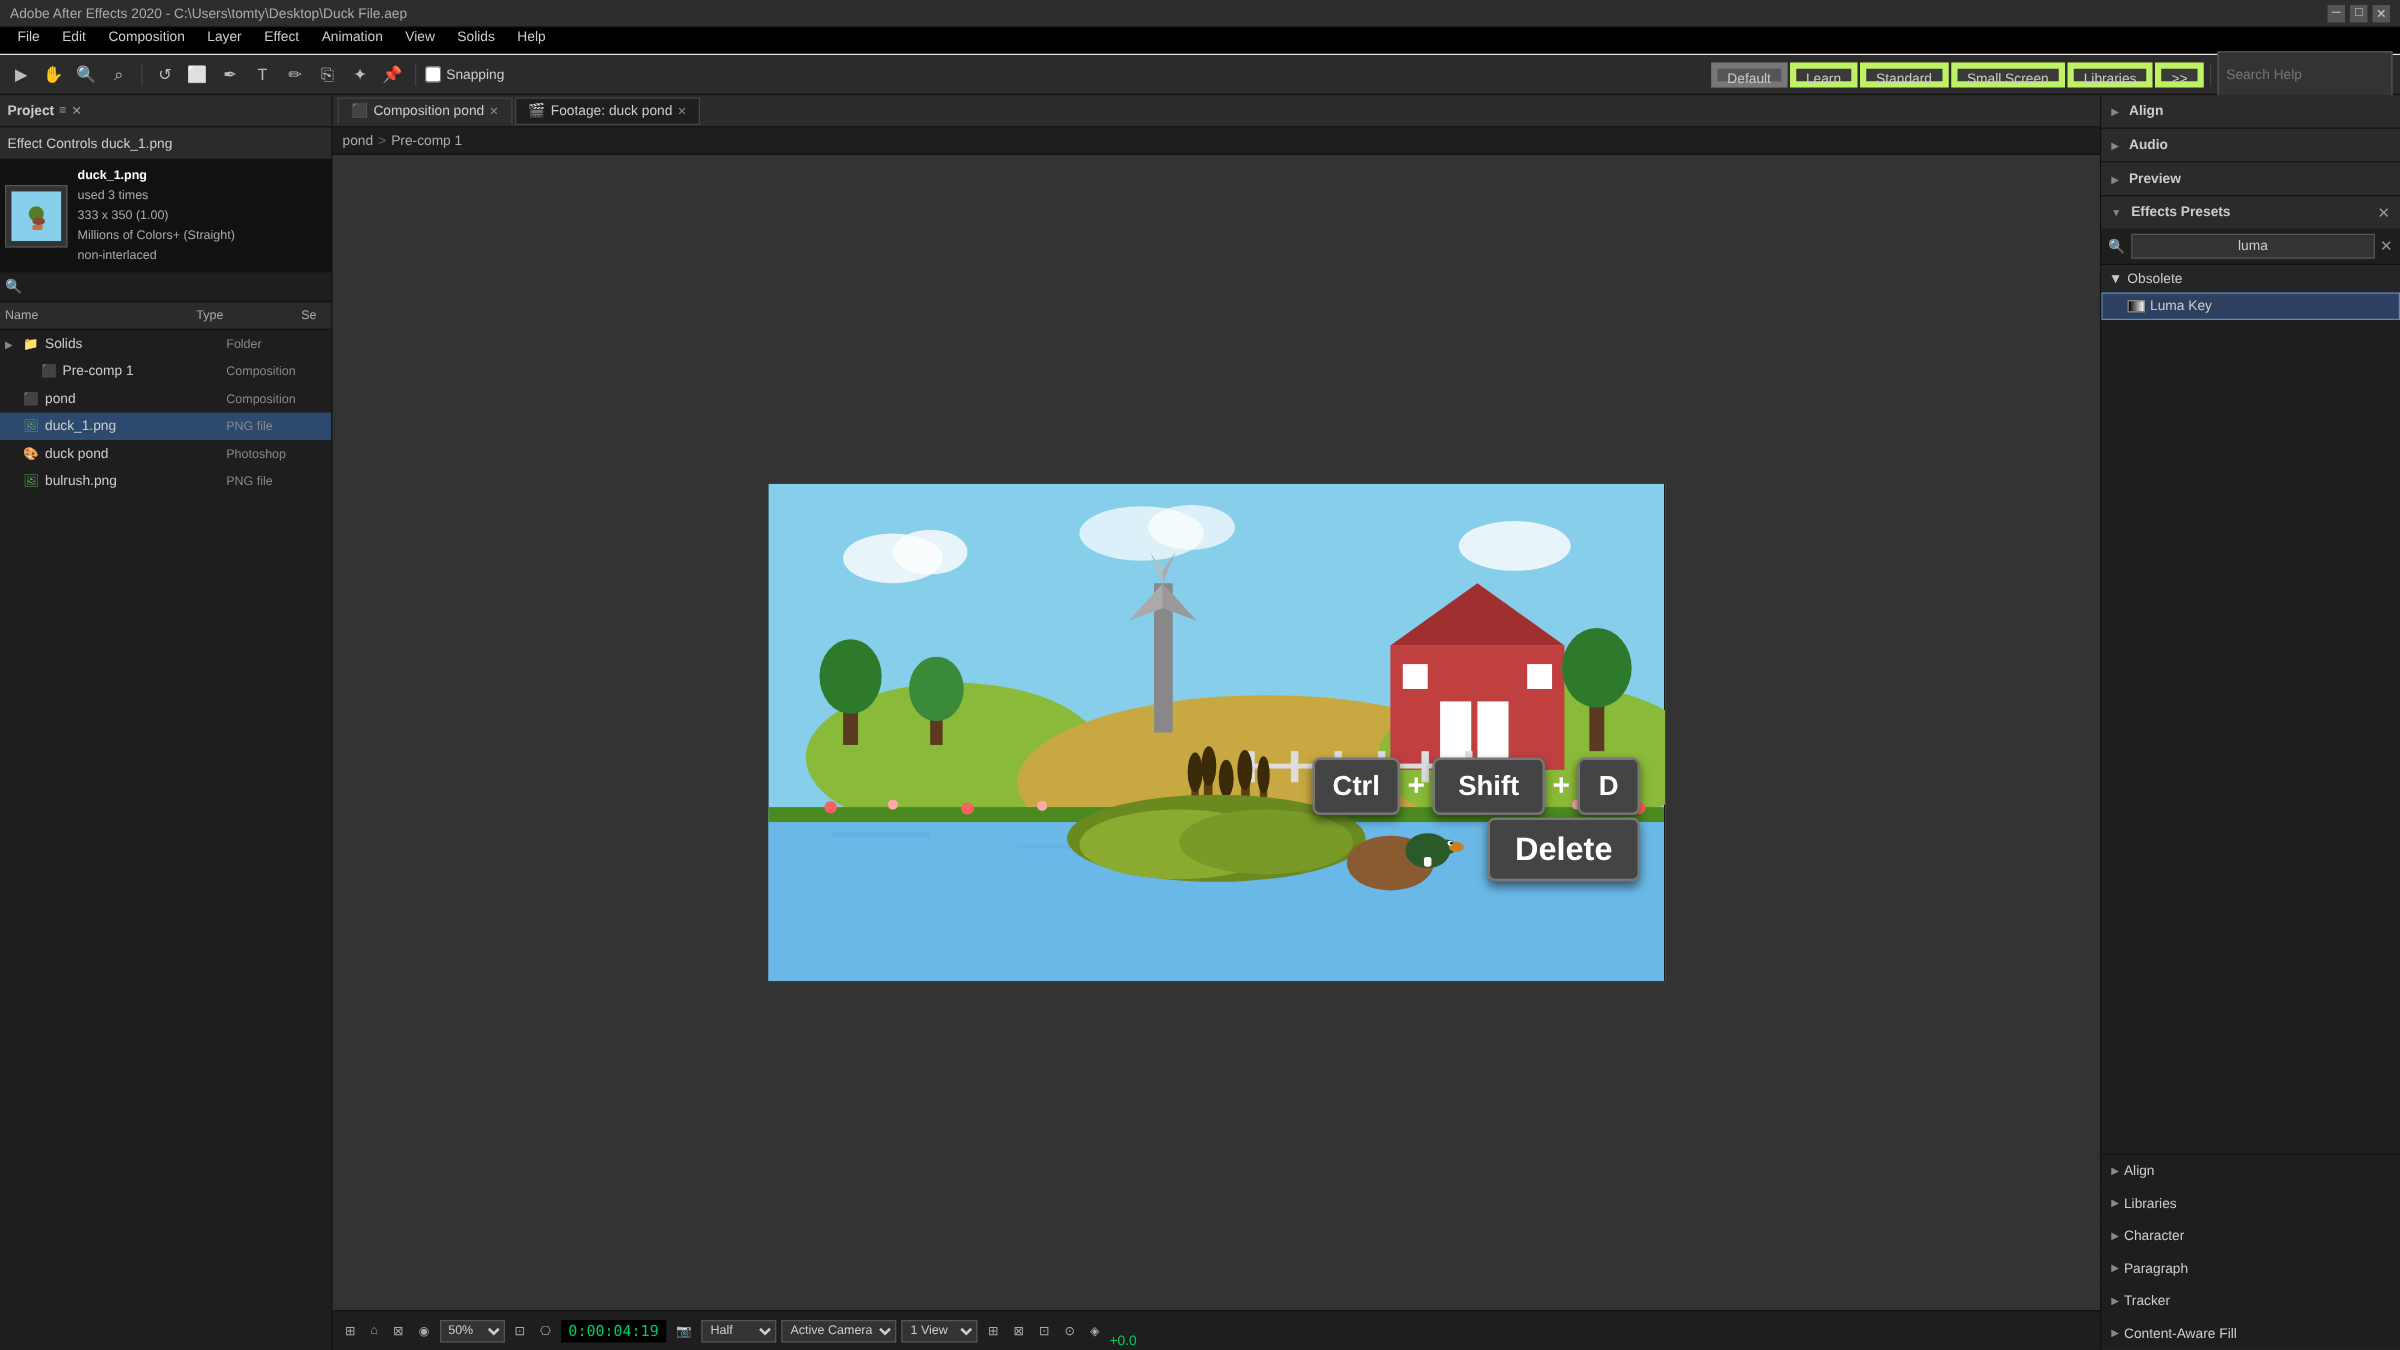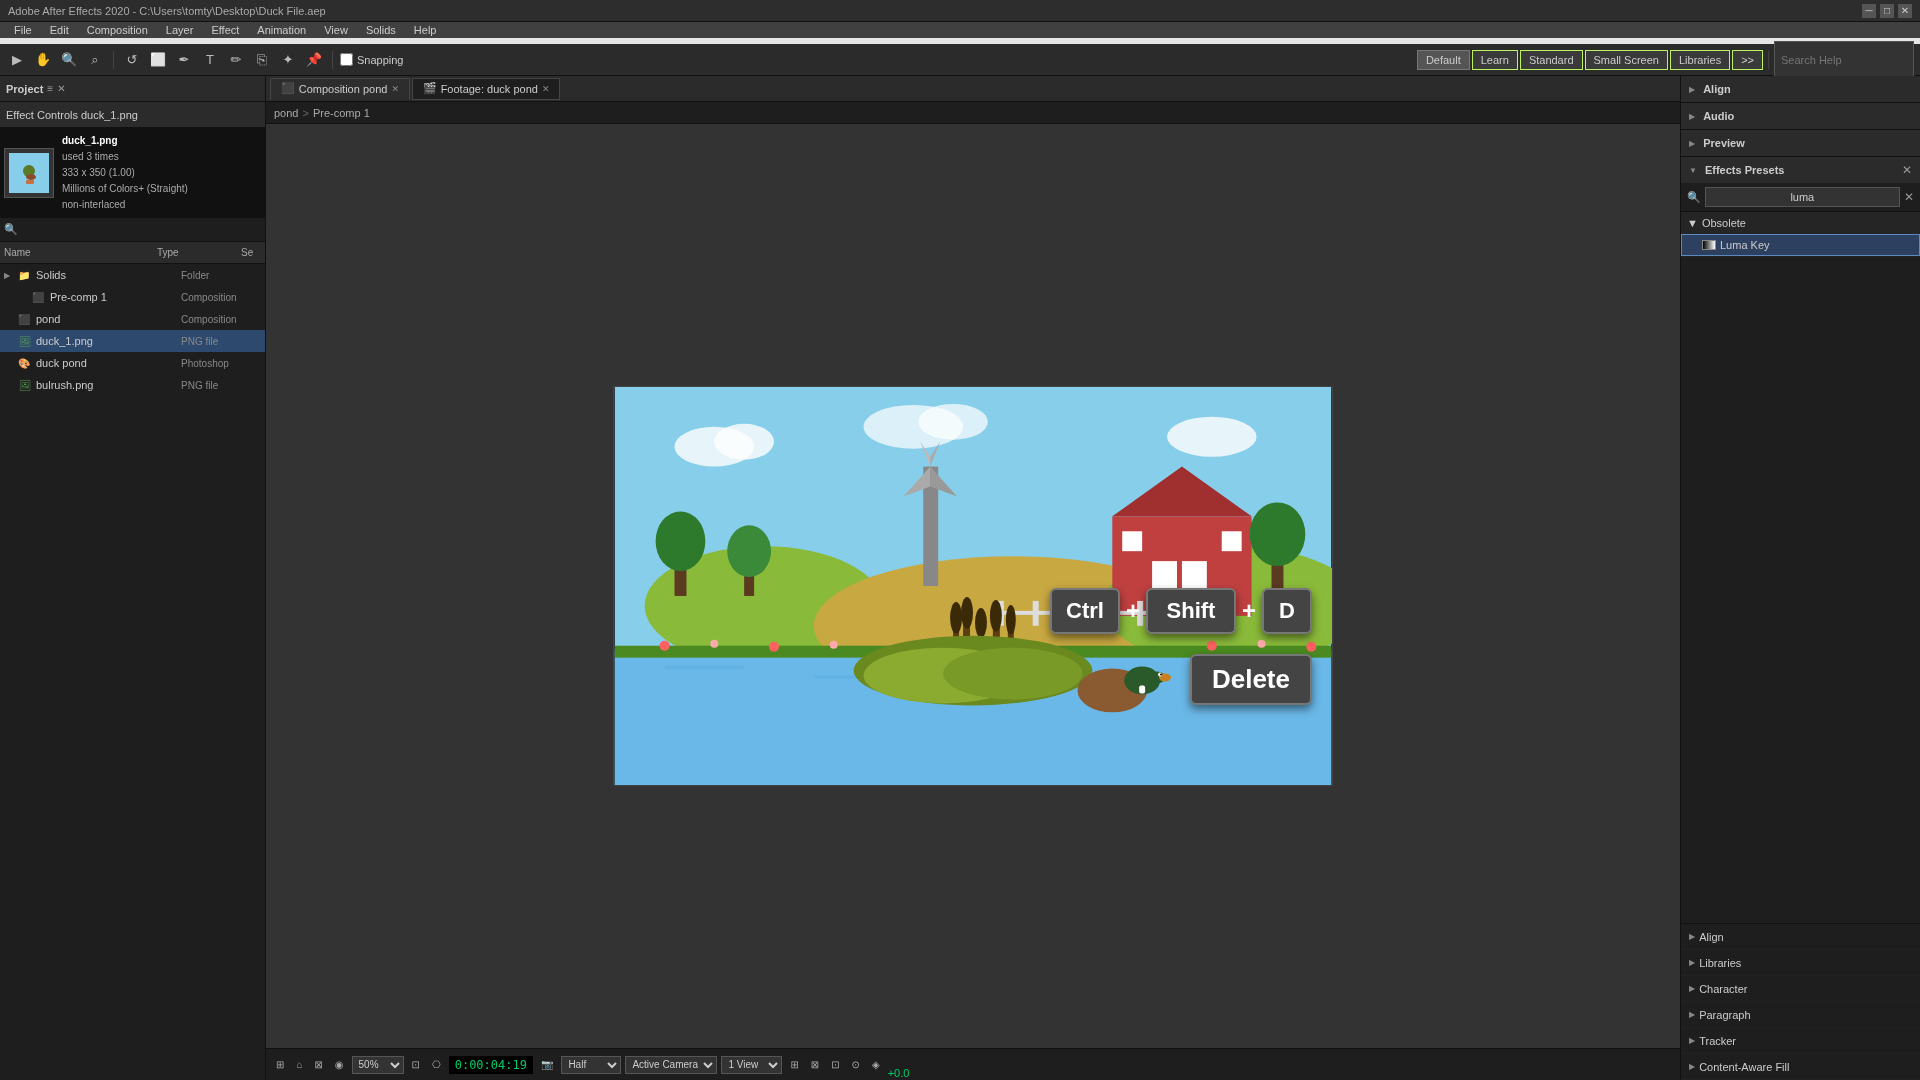--- a/index.html
+++ b/index.html
@@ -5,29 +5,29 @@
     * { margin: 0; padding: 0; box-sizing: border-box; }
     body { width: 1920px; height: 1080px; background: #1a1a1a; font-family: 'Segoe UI', Arial, sans-serif; font-size: 11px; color: #cccccc; overflow: hidden; }
 
     
     #title-bar { height: 22px; background: #2d2d2d; display: flex; align-items: center; justify-content: space-between; padding: 0 8px; border-bottom: 1px solid #111; }
     #title-bar .title { font-size: 11px; color: #aaa; }
     #title-bar .window-controls { display: flex; gap: 4px; }
     #title-bar .win-btn { width: 14px; height: 14px; border: none; font-size: 10px; cursor: pointer; background: #555; color: #ccc; display: flex; align-items: center; justify-content: center; }
 
     
-    #menu-bar { height: 22px; background: #404040; display: flex; align-items: center; padding: 0 6px; border-bottom: 6px solid #e5e5e5; gap: 2px; }
+    #menu-bar { height: 22px; background: #000000; display: flex; align-items: flex-start; padding: 0 6px; border-bottom: 1px solid #e5e5e5; gap: 2px; }
     #menu-bar .menu-item { padding: 2px 8px; font-size: 11px; color: #ccc; cursor: pointer; }
 
     
     #toolbar { height: 32px; background: #2b2b2b; display: flex; align-items: center; padding: 0 6px; border-bottom: 1px solid #111; gap: 4px; }
     .tool-btn { width: 22px; height: 22px; background: transparent; border: none; color: #bbb; cursor: pointer; display: flex; align-items: center; justify-content: center; font-size: 13px; }
     .tool-separator { width: 1px; height: 18px; background: #444; margin: 0 3px; }
     .workspace-btns { display: flex; gap: 2px; margin-left: auto; align-items: center; }
-    .ws-btn { background: #3a3a3a; border: 1px solid #bef264; color: #ccc; font-size: 11px; padding: 2px 8px; height: 20px; cursor: pointer; }
+    .ws-btn { background: #3a3a3a; border: 5px solid #bef264; color: #ccc; font-size: 11px; padding: 2px 8px; height: 20px; cursor: pointer; }
     .ws-btn.active { background: #555; border-color: #777; }
     .search-box { background: #333; border: 1px solid #555; color: #ccc; font-size: 11px; padding: 18px 6px; height: 20px; width: 140px; }
 
     
     #main { display: flex; height: calc(1080px - 22px - 22px - 32px); }
 
     
     #left-panel { width: 266px; background: #1e1e1e; border-right: 1px solid #111; display: flex; flex-direction: column; }
     #project-header { height: 26px; background: #2b2b2b; display: flex; align-items: center; padding: 0 6px; border-bottom: 1px solid #111; gap: 4px; }
     #project-header .panel-title { font-size: 11px; color: #ccc; font-weight: bold; }
@@ -74,21 +74,21 @@
     .effects-search input { flex: 1; background: #333; border: 1px solid #555; color: #ccc; font-size: 11px; padding: 2px 4px; height: 20px; outline: none; text-align: center; }
     .clear-btn { background: transparent; border: none; color: #999; cursor: pointer; font-size: 12px; }
     .effects-group { border-bottom: 1px solid #222; }
     .effects-group-header { height: 22px; background: #252525; display: flex; align-items: center; padding: 0 6px; gap: 4px; cursor: pointer; font-size: 11px; color: #ccc; }
     .luma-key-item { height: 22px; display: flex; align-items: center; padding: 0 20px; gap: 4px; background: #2d4060; border: 1px solid #5a8abf; }
     .luma-key-icon { width: 14px; height: 10px; background: linear-gradient(to right, #000, #fff); border: 1px solid #888; }
     .right-panel-row { height: 26px; display: flex; align-items: center; padding: 0 8px; border-bottom: 1px solid #222; cursor: pointer; font-size: 11px; color: #ccc; }
     .right-panel-expand { font-size: 8px; color: #888; margin-right: 4px; }
 
     
-    #keyboard-overlay { position: absolute; bottom: 80px; right: 20px; display: flex; flex-direction: column; align-items: flex-end; gap: 20px; z-index: 100; }
+    #keyboard-overlay { position: absolute; bottom: 80px; right: 20px; display: flex; flex-direction: column; align-items: flex-end; gap: 2px; z-index: 100; }
     .key-row { display: flex; align-items: center; gap: 6px; }
     .key-cap { background: #444; border: 2px solid #777; border-radius: 6px; padding: 8px 14px; font-size: 22px; font-weight: bold; color: #fff; box-shadow: 0 4px 8px rgba(0,0,0,0.5); min-width: 50px; text-align: center; }
     .key-cap.wide { min-width: 90px; }
     .key-plus { font-size: 24px; color: #fff; font-weight: bold; }
     .key-delete { background: #444; border: 2px solid #777; border-radius: 6px; padding: 8px 20px; font-size: 26px; font-weight: bold; color: #fff; box-shadow: 0 4px 8px rgba(0,0,0,0.5); }
 
     
     #viewer-canvas { width: 720px; height: 400px; background: #1a1a1a; border: 1px solid #444; position: relative; overflow: hidden; }
 
     

